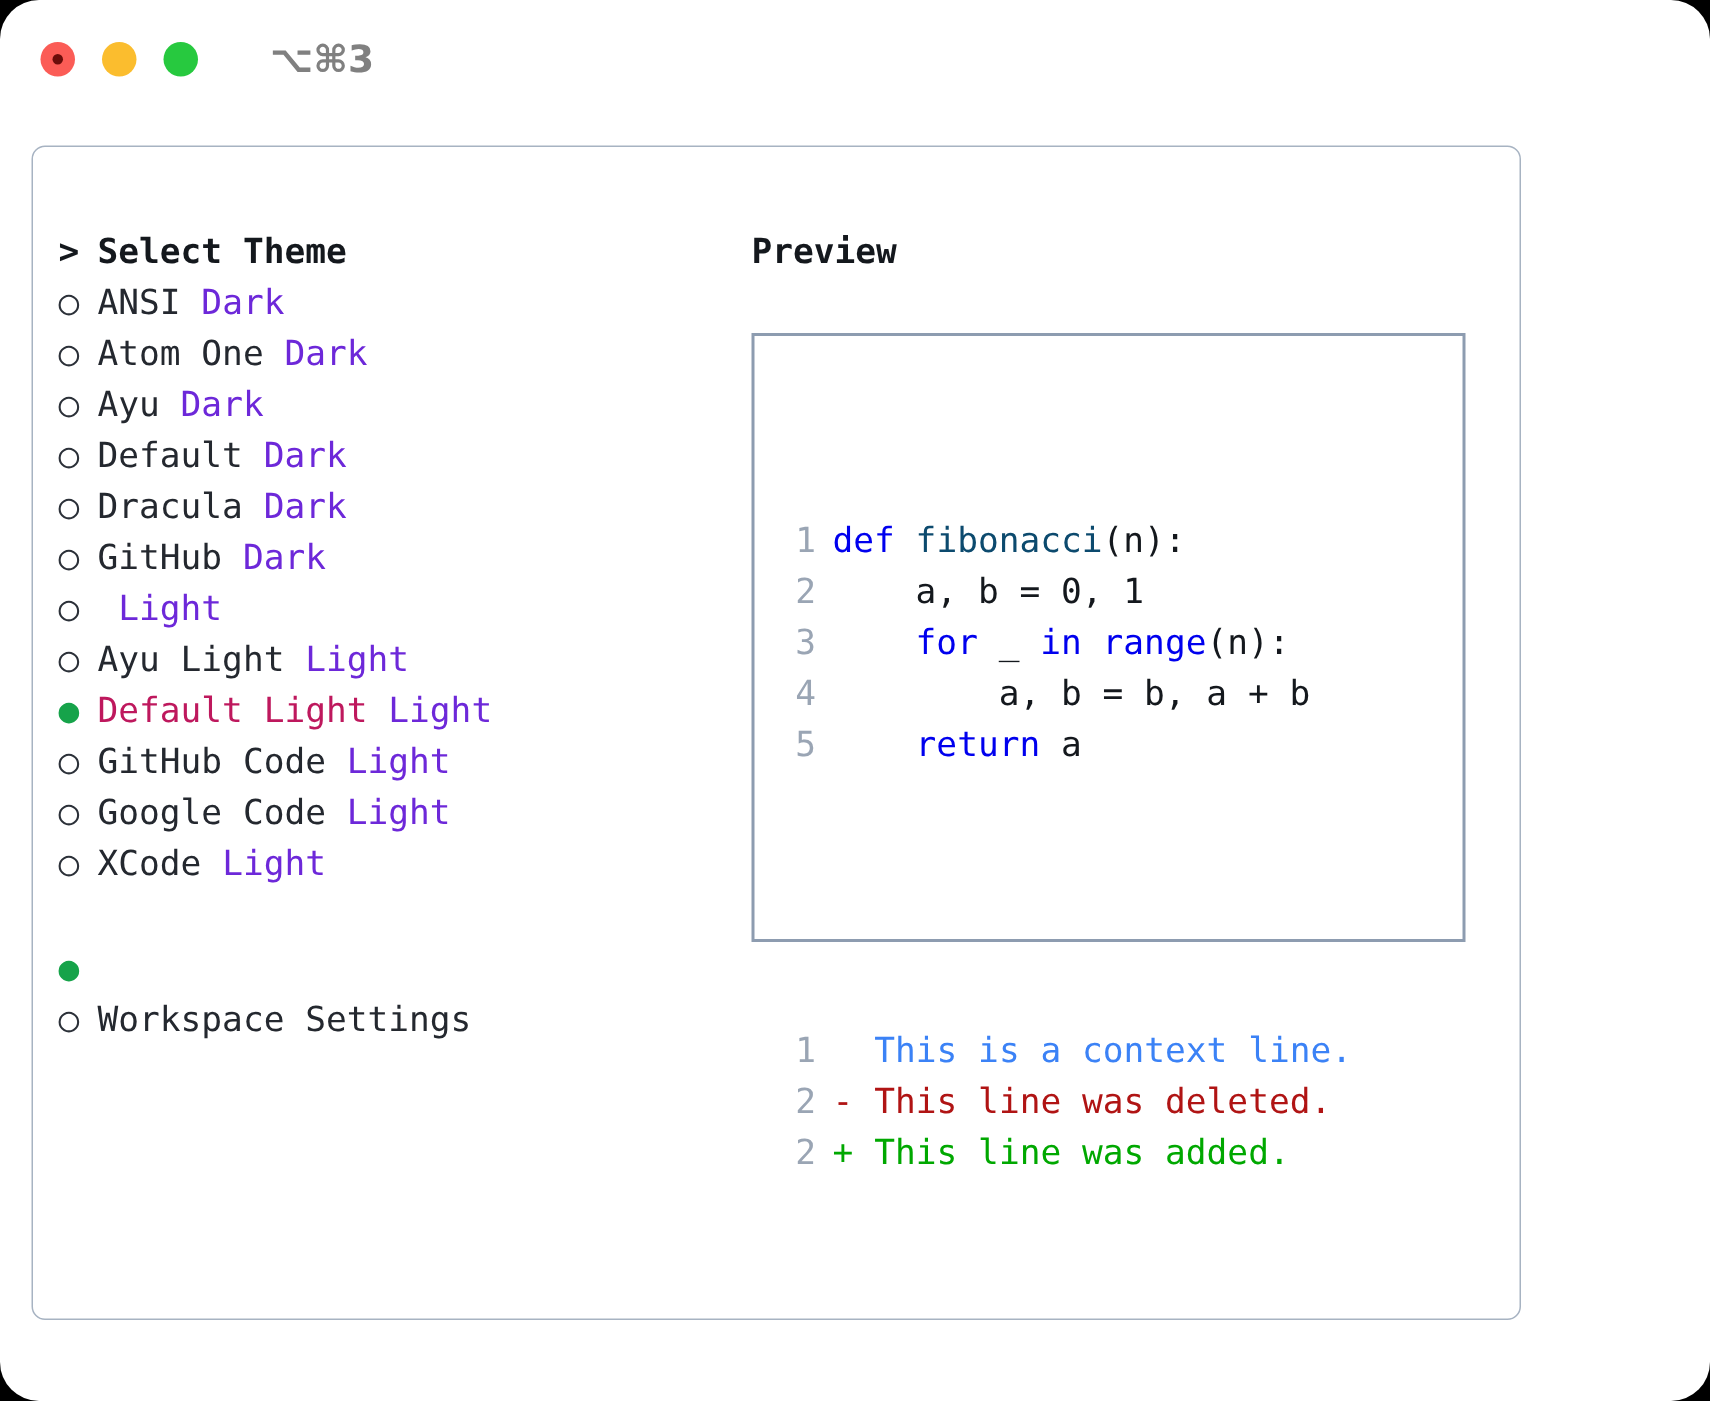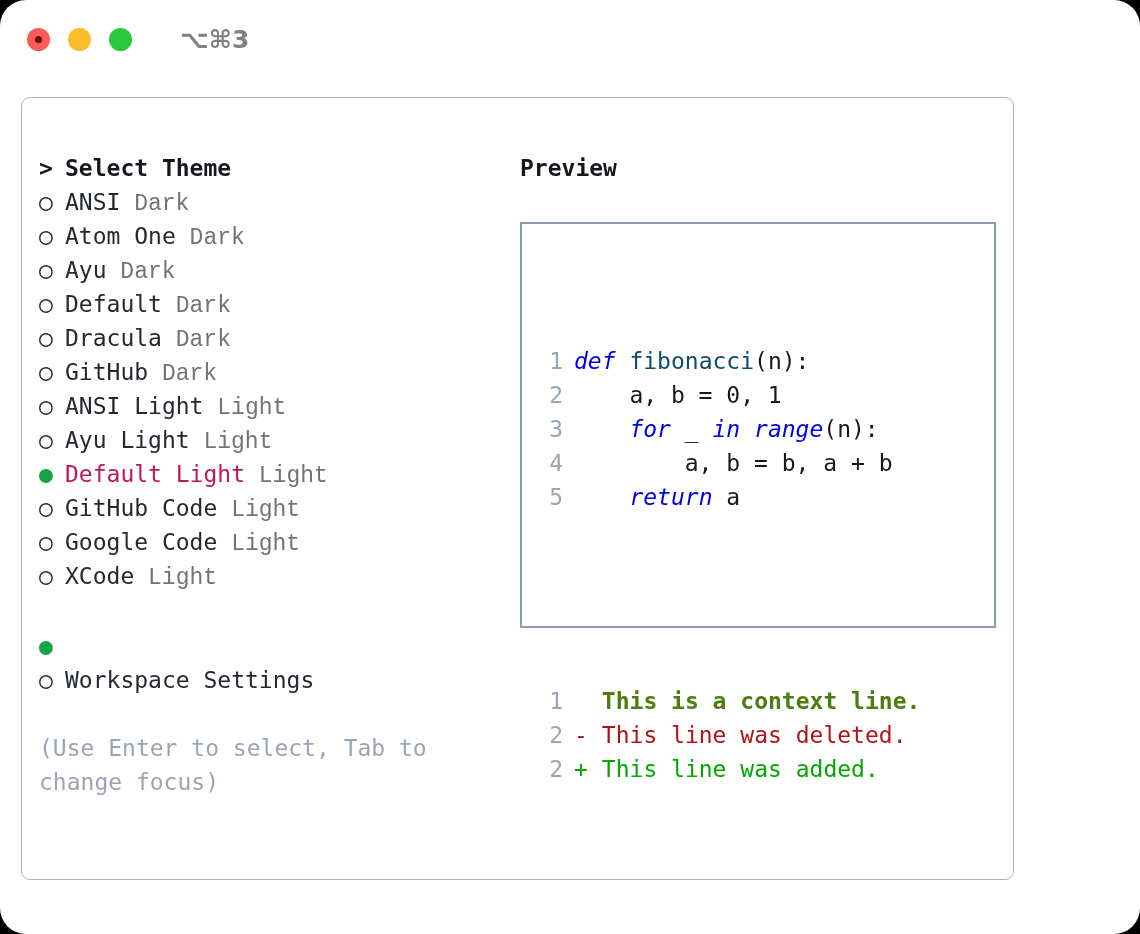--- a/index.html
+++ b/index.html
@@ -100,41 +100,41 @@
   .marker {
     display: inline-block;
     width: 26px;
     flex: 0 0 26px;
     color: #2b3038;
     font-size: 23px;
   }
   .marker.sel { color: #16a34a; }
   .label { color: #24282f; }
   .label.sel { color: #be185d; }
-  .suffix { color: #737373; font-family: Liberation Mono, monospace; }
+  .suffix { color: #6d28d9; }
 
   .header-row .marker { color: #14181d; font-weight: bold; }
   .header-row .label { font-weight: bold; color: #14181d; }
 
   .spacer-sm { height: 36px; }
   .spacer-md { height: 34px; }
 
   .hint {
     margin-top: 0;
     color: #9aa5b4;
     font-size: 23px;
     line-height: 34px;
     white-space: pre-line;
     width: 420px;
   }
 
   
   .right-col {
     position: absolute;
-    left: 498px;
+    left: 479px;
     top: 53px;
     width: 490px;
   }
   .preview-title {
     font-size: 23px;
     font-weight: bold;
     color: #14181d;
     line-height: 34px;
     margin-bottom: 37px;
   }
@@ -156,29 +156,29 @@
   }
   .cline { display: flex; height: 34px; align-items: baseline; white-space: pre; }
   .lnum {
     display: inline-block;
     width: 28px;
     flex: 0 0 28px;
     text-align: right;
     color: #9aa5b4;
   }
   .ctext { padding-left: 11px; color: #14181d; }
-  .kw  { color: #0000ee; font-style: italic; }
+  .kw  { color: #0000ee; }
   .fn  { color: #0c4a6e; }
   .plain { color: #14181d; }
 
   .blank-line { height: 34px; }
 
   .dline { display: flex; height: 34px; align-items: baseline; white-space: pre; }
   .dsign { display: inline-block; width: 14px; flex: 0 0 14px; padding-left: 11px; }
-  .d-ctx  { color: #4d7c0f; font-weight: bold; }
+  .d-ctx  { color: #3b82f6; }
   .d-del  { color: #b01414; }
   .d-add  { color: #00a800; }
 </style>
 </head>
 <body>
 
 <div class="window">
 
   <div class="titlebar">
     <div class="traffic">
@@ -197,40 +197,38 @@
         <span class="marker">&gt;</span><span class="label">Select Theme</span>
       </div>
 
       <div id="theme-list">
           <div class="row"><span class="marker">○</span><span class="label">ANSI</span><span class="suffix"> Dark</span></div>
           <div class="row"><span class="marker">○</span><span class="label">Atom One</span><span class="suffix"> Dark</span></div>
           <div class="row"><span class="marker">○</span><span class="label">Ayu</span><span class="suffix"> Dark</span></div>
           <div class="row"><span class="marker">○</span><span class="label">Default</span><span class="suffix"> Dark</span></div>
           <div class="row"><span class="marker">○</span><span class="label">Dracula</span><span class="suffix"> Dark</span></div>
           <div class="row"><span class="marker">○</span><span class="label">GitHub</span><span class="suffix"> Dark</span></div>
-          <div class="row"><span class="marker">○</span><span class="label">ANSI Light</span><span class="suffix"> Light</span></div>
+          <div class="row"><span class="marker">○</span><span class="suffix"> Light</span></div>
           <div class="row"><span class="marker">○</span><span class="label">Ayu Light</span><span class="suffix"> Light</span></div>
           <div class="row"><span class="marker sel">●</span><span class="label sel">Default Light</span><span class="suffix"> Light</span></div>
           <div class="row"><span class="marker">○</span><span class="label">GitHub Code</span><span class="suffix"> Light</span></div>
           <div class="row"><span class="marker">○</span><span class="label">Google Code</span><span class="suffix"> Light</span></div>
           <div class="row"><span class="marker">○</span><span class="label">XCode</span><span class="suffix"> Light</span></div>
         </div>
 
       <div class="spacer-sm"></div>
 
 
       <div id="apply-list">
           <div class="row"><span class="marker sel">●</span></div>
           <div class="row"><span class="marker">○</span><span class="label">Workspace Settings</span></div>
         </div>
 
       <div class="spacer-md"></div>
 
-      <div class="hint">(Use Enter to select, Tab to
-change focus)</div>
     </div>
 
     <div class="right-col">
       <div class="preview-title">Preview</div>
 
       <div class="preview-box">
         <div class="code">
           <div id="code-lines"><div class="cline"><span class="lnum">1</span><span class="ctext"><span class="kw">def</span><span class="plain"> </span><span class="fn">fibonacci</span><span class="plain">(n):</span></span></div><div class="cline"><span class="lnum">2</span><span class="ctext"><span class="plain">    a, b = 0, 1</span></span></div><div class="cline"><span class="lnum">3</span><span class="ctext"><span class="plain">    </span><span class="kw">for</span><span class="plain"> _ </span><span class="kw">in</span><span class="plain"> </span><span class="kw">range</span><span class="plain">(n):</span></span></div><div class="cline"><span class="lnum">4</span><span class="ctext"><span class="plain">        a, b = b, a + b</span></span></div><div class="cline"><span class="lnum">5</span><span class="ctext"><span class="plain">    </span><span class="kw">return</span><span class="plain"> a</span></span></div></div>
           <div class="blank-line"></div>
           <div id="diff-lines"><div class="dline"><span class="lnum">1</span><span class="dsign d-ctx"> </span><span class="d-ctx"> This is a context line.</span></div><div class="dline"><span class="lnum">2</span><span class="dsign d-del">-</span><span class="d-del"> This line was deleted.</span></div><div class="dline"><span class="lnum">2</span><span class="dsign d-add">+</span><span class="d-add"> This line was added.</span></div></div>

